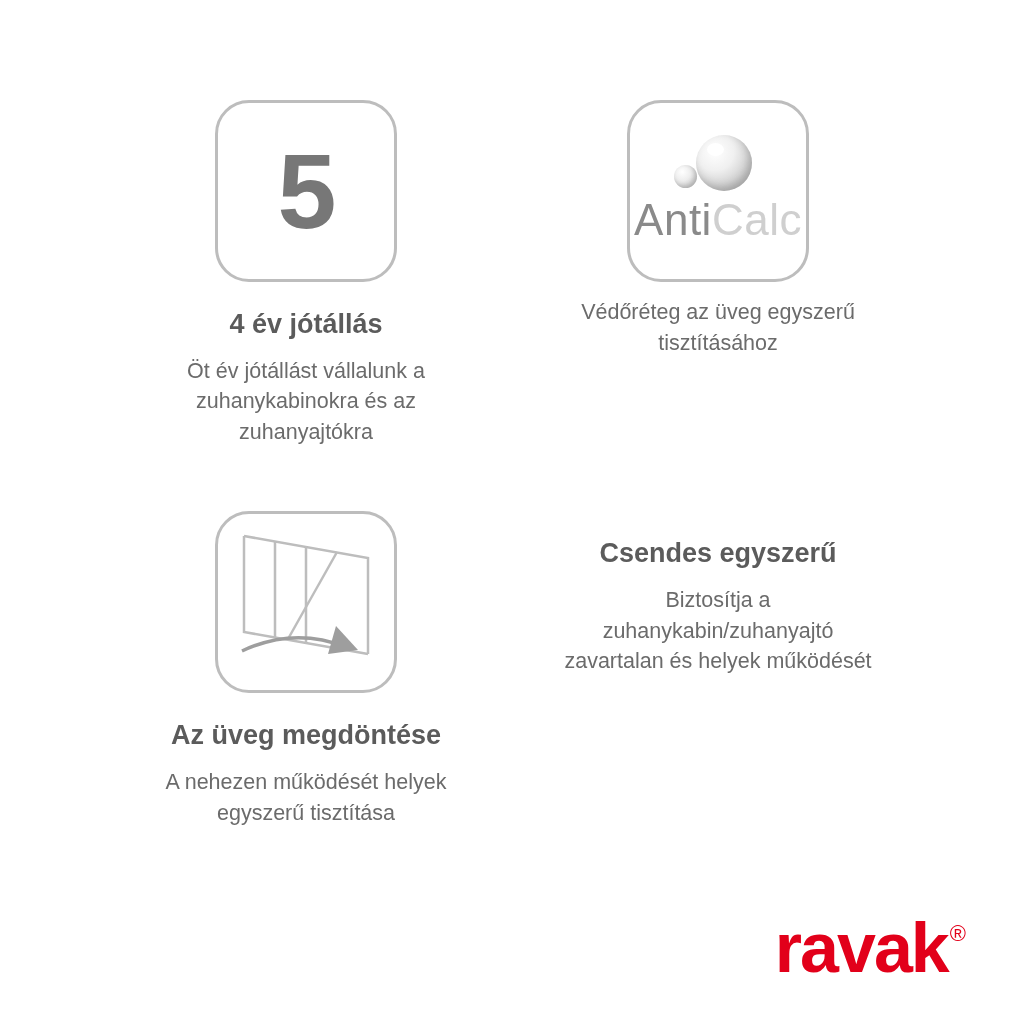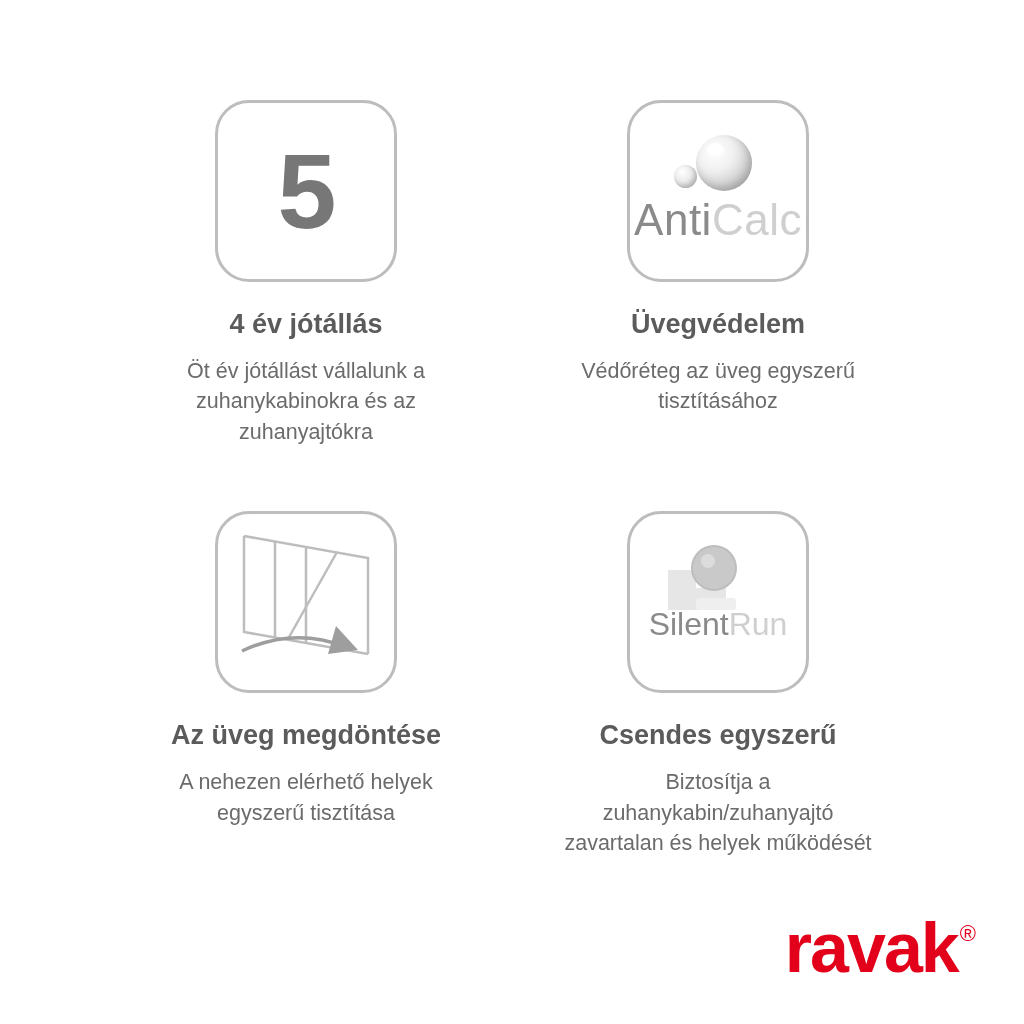--- a/index.html
+++ b/index.html
@@ -146,21 +146,21 @@
     margin-top: 15px;
     font-size: 21.5px;
     color: #6b6b6b;
     text-align: center;
     line-height: 1.42;
     max-width: 330px;
   }
 
   .logo {
     position: absolute;
-    right: 48px;
+    right: 58px;
     bottom: 44px;
     display: flex;
     align-items: flex-start;
     color: #e2001a;
   }
   .logo-text {
     font-size: 70px;
     font-weight: bold;
     letter-spacing: -2px;
     line-height: 0.9;
@@ -194,59 +194,44 @@
     <div class="feature right">
       <div class="icon-box">
         <div class="anticalc-wrap">
           <div class="drop-big"></div>
           <div class="drop-small"></div>
           <div class="brand-word">
             <span class="dark">Anti</span><span class="light">Calc</span>
           </div>
         </div>
       </div>
-      <div class="title">Üvegvédelem</div>
       <div class="desc">Védőréteg az üveg egyszerű tisztításához</div>
     </div>
 
     <div class="feature left" style="padding-top:64px;">
       <div class="icon-box">
         <svg class="tilt-svg" width="176" height="176" viewBox="0 0 176 176">
           <g stroke="#bdbdbd" stroke-width="2.5" fill="none">
             <path d="M26 22 L26 118 L150 140"></path>
             <path d="M26 22 L150 44 L150 140"></path>
             <path d="M57 27 L57 124"></path>
             <path d="M88 32 L88 129"></path>
             <path d="M119 38 L70 125"></path>
           </g>
           <g fill="none" stroke="#9e9e9e" stroke-width="3.5">
             <path d="M24 137 C 60 120, 95 120, 128 133"></path>
           </g>
           <polygon points="118,112 140,136 110,140" fill="#9e9e9e"></polygon>
         </svg>
       </div>
       <div class="title">Az üveg megdöntése</div>
-      <div class="desc">A nehezen elérhető helyek egyszerű tisztítása</div>
+      <div class="desc">A nehezen működését helyek egyszerű tisztítása</div>
     </div>
 
     <div class="feature right" style="padding-top:64px;">
-      <div class="icon-box">
-        <div class="silent-wrap">
-          <svg width="176" height="176" viewBox="0 0 176 176" class="silent-svg">
-            <path d="M38 96 L38 56 L66 56 L66 74 L96 74 L96 96 Z" fill="#e6e6e6"></path>
-            <rect x="66" y="84" width="40" height="12" rx="3" fill="#efefef"></rect>
-            <circle cx="84" cy="54" r="22" fill="#c9c9c9"></circle>
-            <circle cx="84" cy="54" r="22" fill="none" stroke="#bdbdbd" stroke-width="2"></circle>
-            <circle cx="78" cy="47" r="7" fill="#dcdcdc"></circle>
-          </svg>
-          <div class="silent-word">
-            <span class="dark">Silent</span><span class="light">Run</span>
-          </div>
-        </div>
-      </div>
       <div class="title">Csendes egyszerű</div>
       <div class="desc">Biztosítja a zuhanykabin/zuhanyajtó zavartalan és helyek működését</div>
     </div>
 
   </div>
 
   <div class="logo">
     <span class="logo-text">ravak</span>
     <span class="logo-reg">®</span>
   </div>

